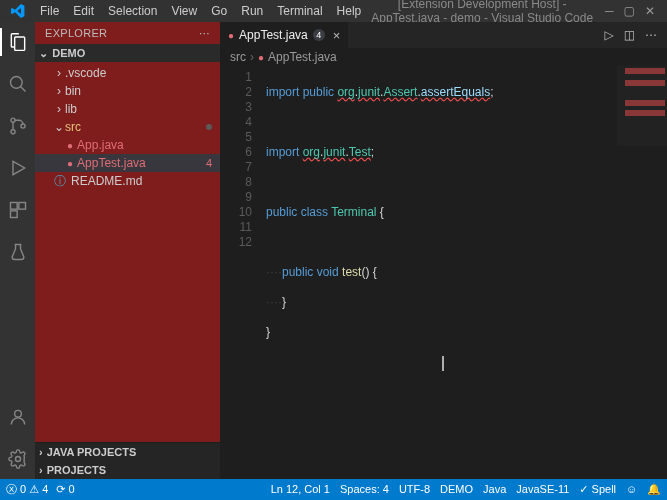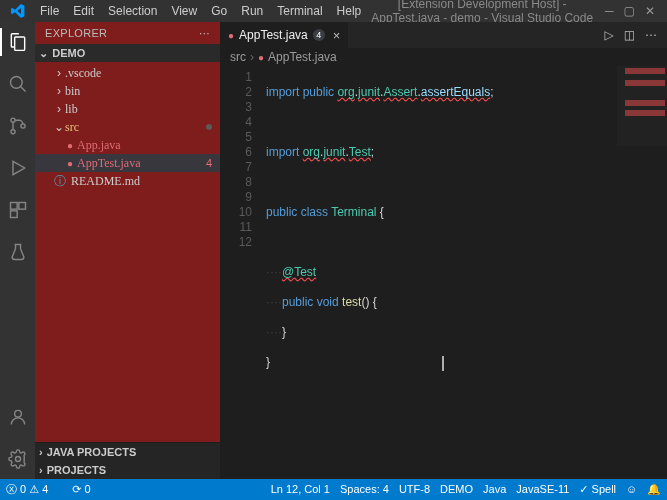--- a/index.html
+++ b/index.html
@@ -25,21 +25,21 @@
 .sb-section{height:18px;display:flex;align-items:center;padding:0 4px;background:#2a2a2b;font-size:11px;font-weight:600;}
 .sb-section .chev{margin-right:4px;display:inline-block;}
 .tree{flex:1;overflow:auto;padding-top:2px;}
 .tree-row{height:18px;display:flex;align-items:center;padding-left:18px;font-size:12px;color:#ccc;cursor:pointer;position:relative;}
 .tree-row.depth2{padding-left:32px;}
 .tree-row.sel{background:#37373d;}
 .tree-row .chev{width:12px;text-align:center;color:#ccc;}
 .tree-row .icon{width:14px;text-align:center;margin-right:4px;}
 .tree-row.src{color:#e5c07b;}
 .tree-row .dot{position:absolute;right:8px;width:6px;height:6px;border-radius:50%;background:#5a5a5a;}
-.tree-row .fname{color:#ccc;font-family:Liberation Serif, serif;}
+.tree-row .fname{color:#ccc;}
 .tree-row.mod .fname{color:#e06c75;}
 .tree-row.mod .bullet{color:#e06c75;margin-right:4px;font-size:10px;}
 .tree-row .badge{position:absolute;right:8px;color:#e06c75;font-size:11px;}
 .tree-row.readme .fname{color:#ccc;}
 .tree-row.readme .icon{color:#519aba;}
 
 .sb-bottom{border-top:1px solid #1e1e1e;}
 .sb-panel{height:18px;display:flex;align-items:center;padding:0 4px;font-size:11px;font-weight:600;color:#ccc;background:#252526;}
 .sb-panel .chev{margin-right:4px;}
 
@@ -70,21 +70,21 @@
 .ann{color:#4ec9b0;}
 .gui{color:#404040;}
 .pale{color:#9cdcfe;}
 
 .minimap{position:absolute;right:0;top:44px;width:50px;height:80px;background:rgba(255,255,255,0.02);}
 .mm-err{position:absolute;right:2px;width:40px;height:6px;background:rgba(241,76,76,0.5);}
 
 .caret{position:absolute;width:2px;height:14px;background:#aeafad;}
 
 .statusbar{height:21px;background:#007acc;display:flex;align-items:center;color:#fff;font-size:11px;padding:0 6px;gap:10px;}
-.sb-l{display:flex;align-items:center;gap:24px;}
+.sb-l{display:flex;align-items:center;gap:8px;}
 .sb-r{margin-left:auto;display:flex;align-items:flex-start;gap:10px;}
 .sb-r span, .sb-l span{cursor:pointer;white-space:nowrap;}
 
 svg{display:block;}
 </style>
 </head>
 <body>
 
 <div class="menubar">
   <div class="mb-left">
@@ -255,21 +255,20 @@
           <div>11</div>
           <div>12</div>
       </div>
       <div class="code">
 <div><span class="k">import</span> <span class="k">public</span> <span class="ty err">org</span>.<span class="ty err">junit</span>.<span class="ty err">Assert</span>.<span class="pale err">assertEquals</span>;</div>
 <div> </div>
 <div><span class="k">import</span> <span class="ty err">org</span>.<span class="ty err">junit</span>.<span class="ty err">Test</span>;</div>
 <div> </div>
 <div><span class="k">public</span> <span class="k">class</span> <span class="ty">Terminal</span> {</div>
 <div> </div>
-<div><span class="gui">····</span><span class="ann err">@Test</span></div>
 <div><span class="gui">····</span><span class="k">public</span> <span class="k">void</span> <span class="fn">test</span>() {</div>
 <div><span class="gui">····</span>}</div>
 <div>}</div>
 <div> </div>
         <div class="caret" style="left:180px;top:290px;"></div>
       </div>
     </div>
 
     <div class="minimap">
       <div class="mm-err" style="top:2px;"></div>

